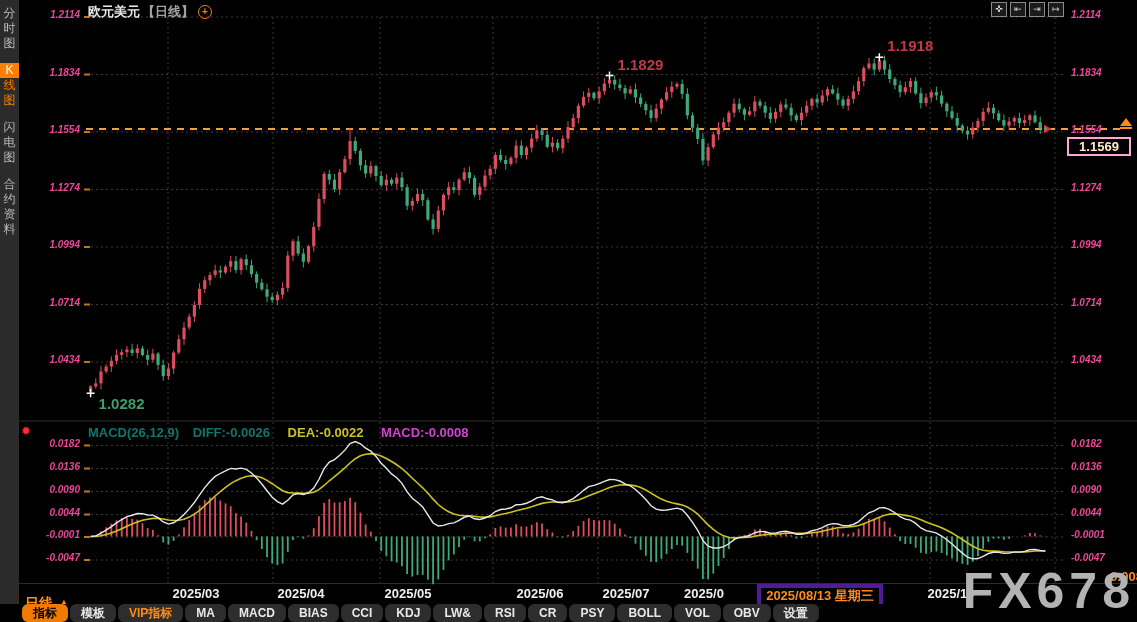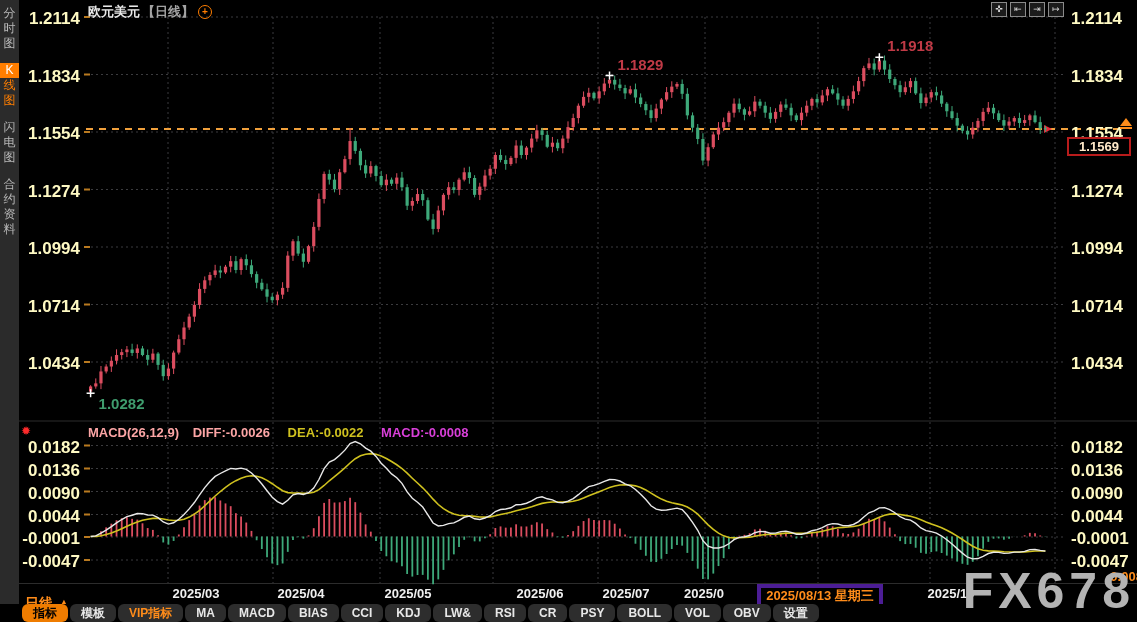--- a/index.html
+++ b/index.html
@@ -22,36 +22,36 @@
   #add-icon{display:inline-block;width:12px;height:12px;line-height:11px;border:1px solid #ff7e00;
             border-radius:50%;color:#ff7e00;text-align:center;font-size:10px;font-weight:bold;
             margin-left:4px;vertical-align:1px;cursor:pointer;}
 
   
   #toolbar{position:absolute;right:73px;top:2px;z-index:20;display:flex;gap:3px;}
   .tbtn{width:14px;height:13px;border:1px solid #8a8a8a;background:#1b1b1b;color:#d8d8d8;
         font-size:9px;line-height:12px;text-align:center;cursor:pointer;}
 
   
-  .axis-col span{position:absolute;font-size:17px;font-weight:bold;color:#fef9c3;white-space:nowrap;}
+  .axis-col span{position:absolute;font-size:10px;font-weight:bold;color:#ec4899;white-space:nowrap;font-style:italic;}
   #left-axis{position:absolute;left:28px;top:0;width:52px;height:600px;z-index:10;}
   #left-axis span{right:0;}
   #right-axis{position:absolute;left:1071px;top:0;width:64px;height:600px;z-index:10;}
   #right-axis span{left:0;}
 
   
   #macd-header{position:absolute;left:88px;top:425px;z-index:20;font-size:13px;font-weight:bold;white-space:nowrap;}
-  #macd-header .w{color:#fca5a5;}
+  #macd-header .w{color:#0f766e;}
   #macd-header .y{color:#cfc11f;margin-left:14px;}
   #macd-header .m{color:#d93fd9;margin-left:14px;}
   #indicator-alert{position:absolute;left:21px;top:424px;color:#ff2b2b;font-size:12px;z-index:20;cursor:pointer;}
 
   
   #price-tag{position:absolute;left:1067px;top:137px;width:60px;height:15px;background:#000;
-             border:2px solid #b91c1c;color:#ffe9c9;font-size:13px;font-weight:bold;
+             border:2px solid #f9a8d4;color:#ffe9c9;font-size:13px;font-weight:bold;
              text-align:center;line-height:15px;z-index:25;}
   #latest-icon{position:absolute;left:1119px;top:118px;width:14px;height:13px;z-index:26;cursor:pointer;}
   #latest-icon .tri{width:0;height:0;border-left:6px solid transparent;border-right:6px solid transparent;
                     border-bottom:8px solid #ff8c1a;margin:0 auto;}
   #latest-icon .bar{width:12px;height:2px;background:#ff8c1a;margin:1px auto 0;}
 
   
   #xaxis-row{position:absolute;left:0;top:584px;width:1137px;height:20px;z-index:15;}
   #period-box{position:absolute;left:25px;top:11px;color:#ff8c1a;font-size:14px;font-weight:bold;cursor:pointer;}
   .month-label{position:absolute;top:2px;transform:translateX(-50%);color:#f0f0f0;

